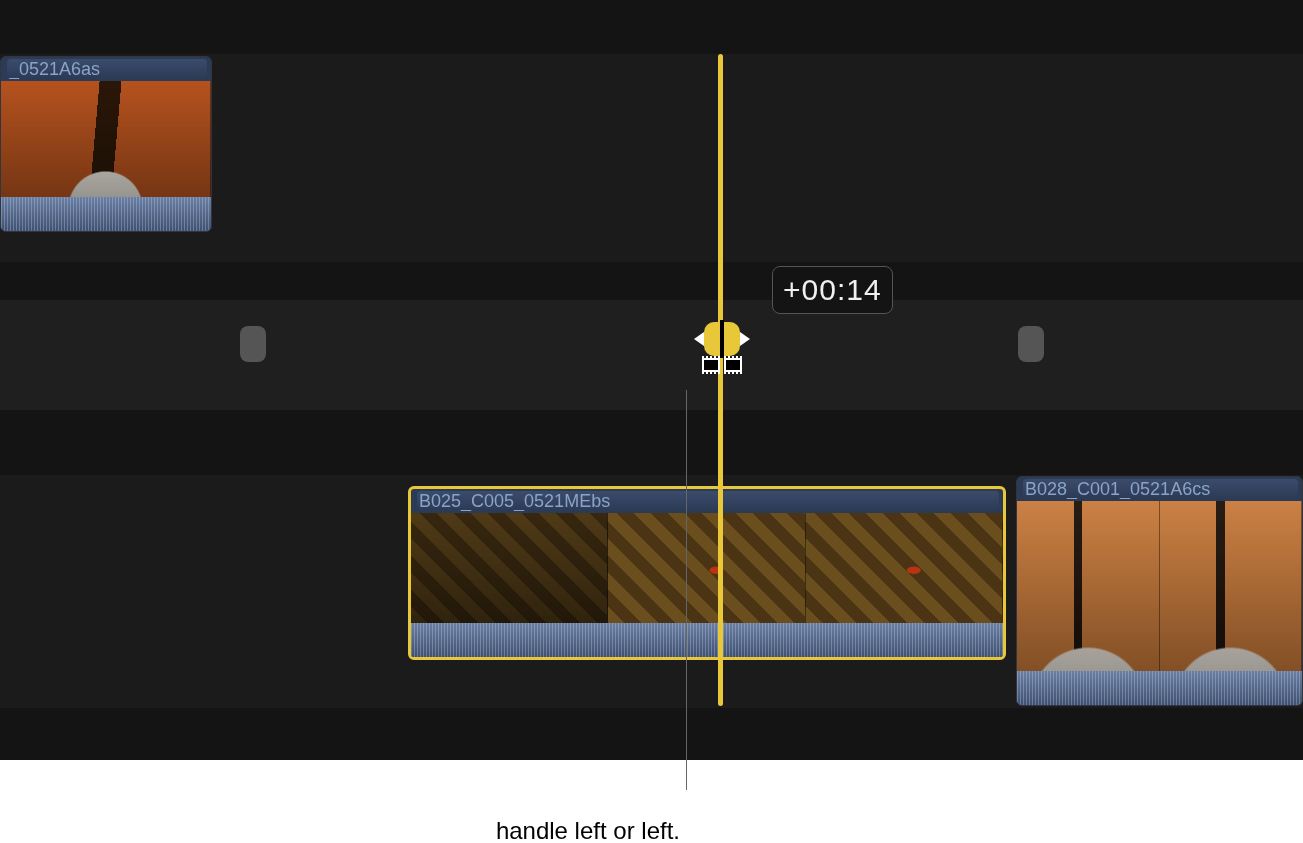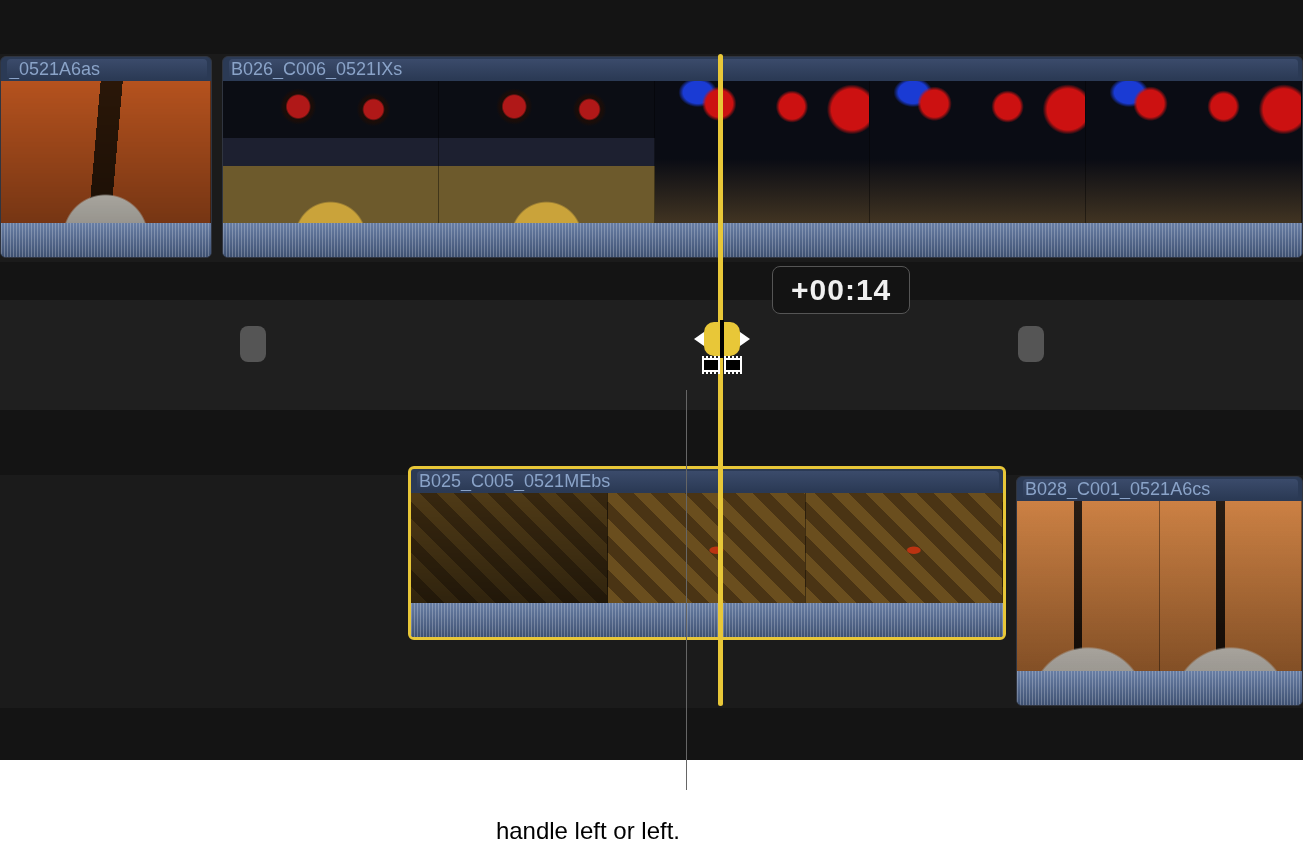--- a/index.html
+++ b/index.html
@@ -180,22 +180,22 @@
   .roll-handle .film span::after { bottom:-4px; }
 
   
   .tc-tooltip {
     position: absolute;
     background: rgba(20,20,20,.92);
     border: 1px solid #555;
     border-radius: 8px;
     color: #f0f0f0;
     font-size: 30px;
-    font-weight: 700;
-    padding: 6px 18px;
+    font-weight: 400;
+    padding: 6px 10px;
     z-index: 60;
     letter-spacing: 1px;
   }
 
   
   .pill {
     position: absolute;
     width: 26px; height: 36px;
     background: #555;
     border-radius: 8px;
@@ -216,51 +216,40 @@
   }
 
 </style>
 </head>
 <body>
 
 <div class="timeline-area">
 
   <div class="dark-strip strip-top"></div>
 
-  <div class="clip" style="left:0px; top:56px; width:212px; height:202px;">
+  <div class="clip" style="left:0px; top:56px; width:212px; height:176px;">
     <div class="clip-label">_0521A6as</div>
     <div class="thumb-row">
       <div class="thumb art-orange"></div>
     </div>
     <div class="waveform"></div>
   </div>
 
-  <div class="clip" style="left:222px; top:56px; width:1081px; height:202px;">
-    <div class="clip-label">B026_C006_0521IXs</div>
-    <div class="thumb-row">
-      <div class="thumb art-lamps"></div>
-      <div class="thumb art-lamps"></div>
-      <div class="thumb art-lamps-blue"></div>
-      <div class="thumb art-lamps-blue"></div>
-      <div class="thumb art-lamps-blue"></div>
-    </div>
-    <div class="waveform"></div>
-  </div>
 
   <div class="dark-strip" style="top:262px; height:38px;"></div>
 
   <div style="position:absolute; left:0; top:300px; width:100%; height:110px; background:#1f1f1f;"></div>
   <div class="pill" style="left:240px; top:326px;"></div>
   <div class="pill" style="left:1018px; top:326px;"></div>
 
   <div class="dark-strip" style="top:410px; height:30px;"></div>
 
   <div class="dark-strip" style="top:440px; height:35px;"></div>
 
-  <div class="clip selected-clip" style="left:408px; top:466px; width:598px; height:174px;">
+  <div class="clip selected-clip" style="left:408px; top:486px; width:598px; height:174px;">
     <div class="clip-label">B025_C005_0521MEbs</div>
     <div class="thumb-row">
       <div class="thumb art-gold"></div>
       <div class="thumb art-gold-red"></div>
       <div class="thumb art-gold-red"></div>
     </div>
     <div class="waveform"></div>
   </div>
 
   <div class="clip" style="left:1016px; top:476px; width:287px; height:230px;">

